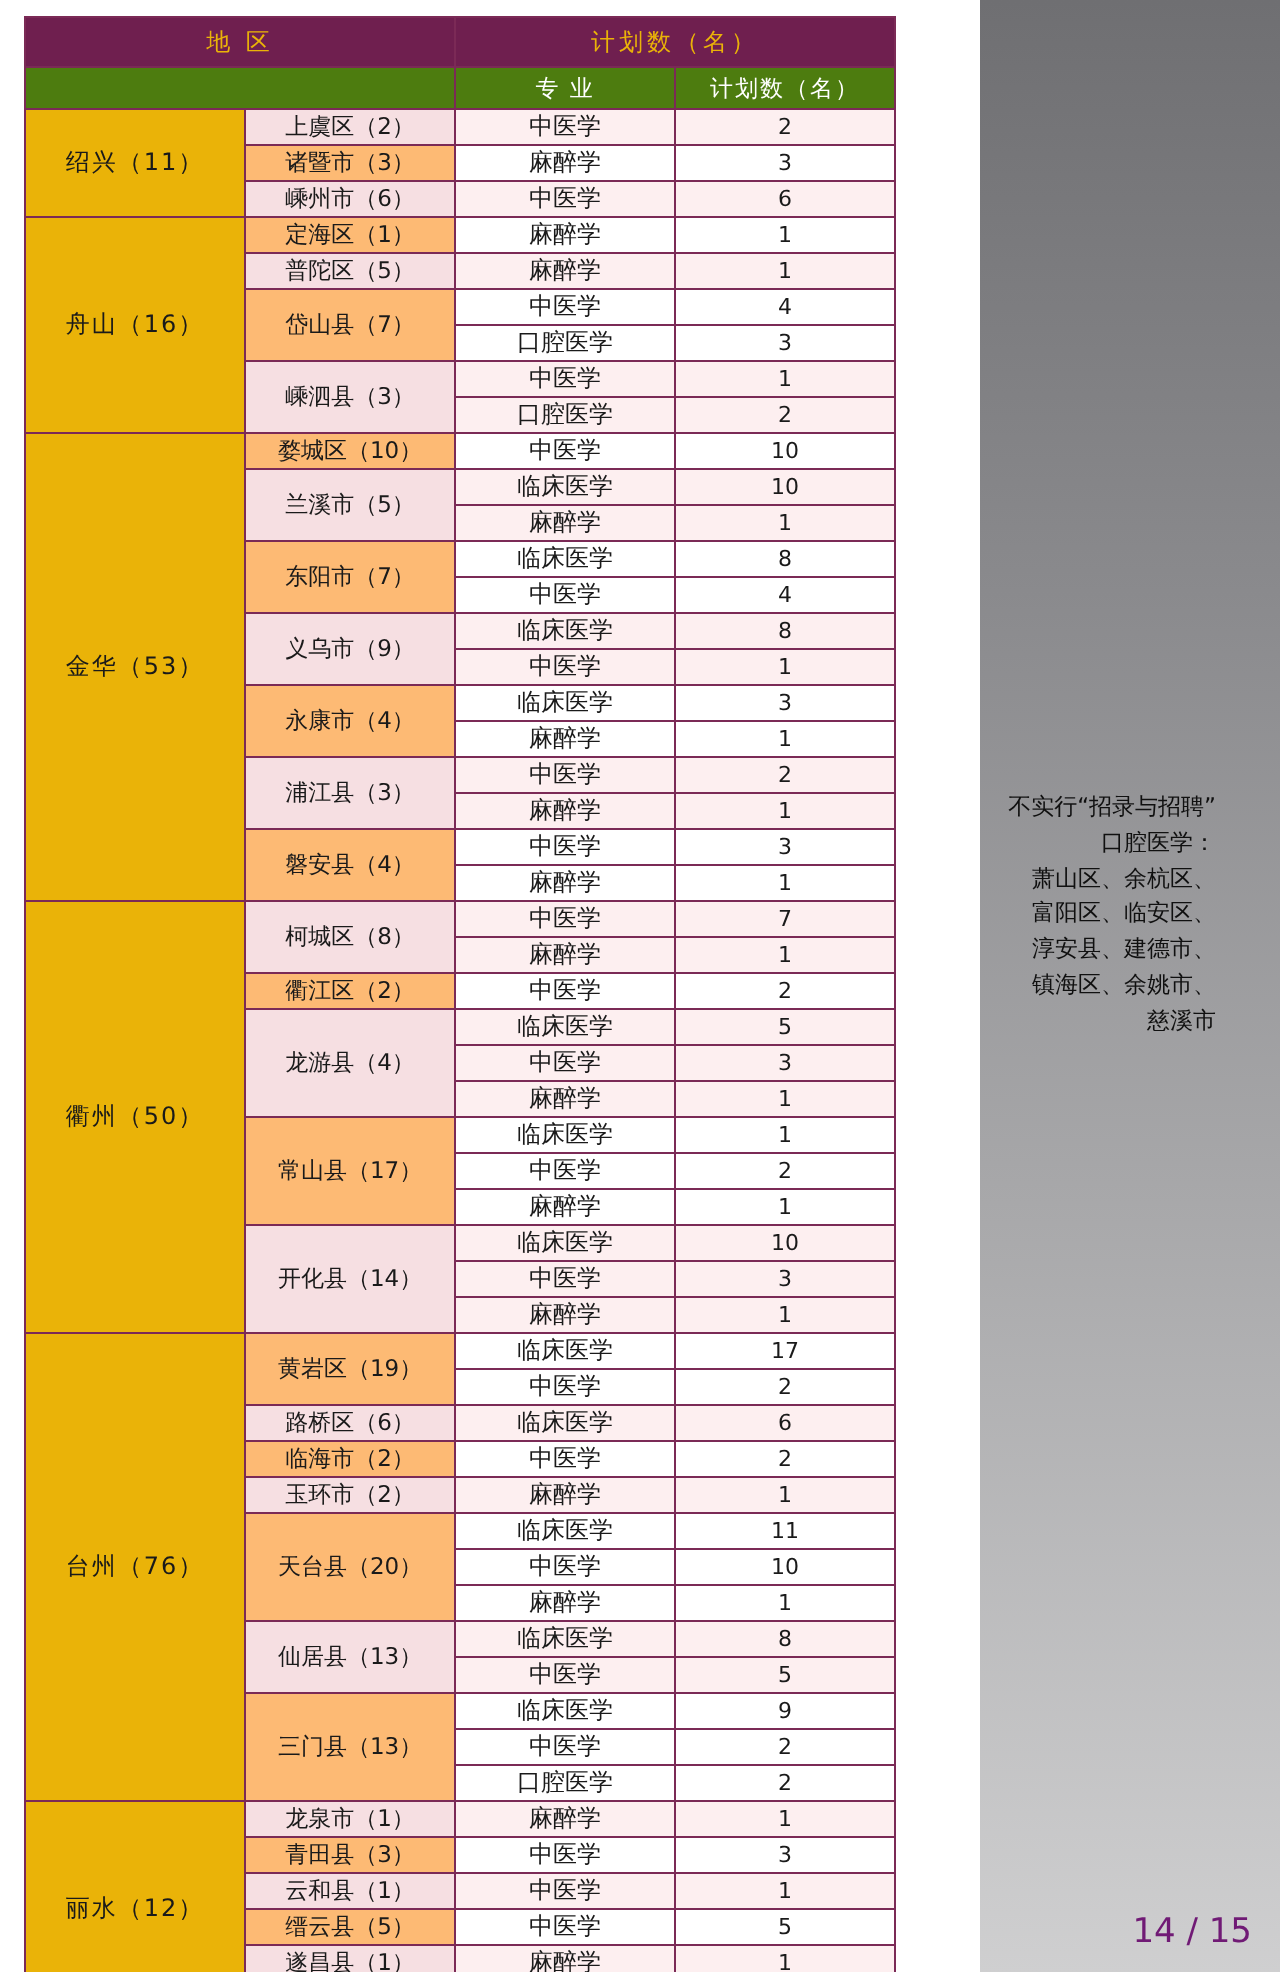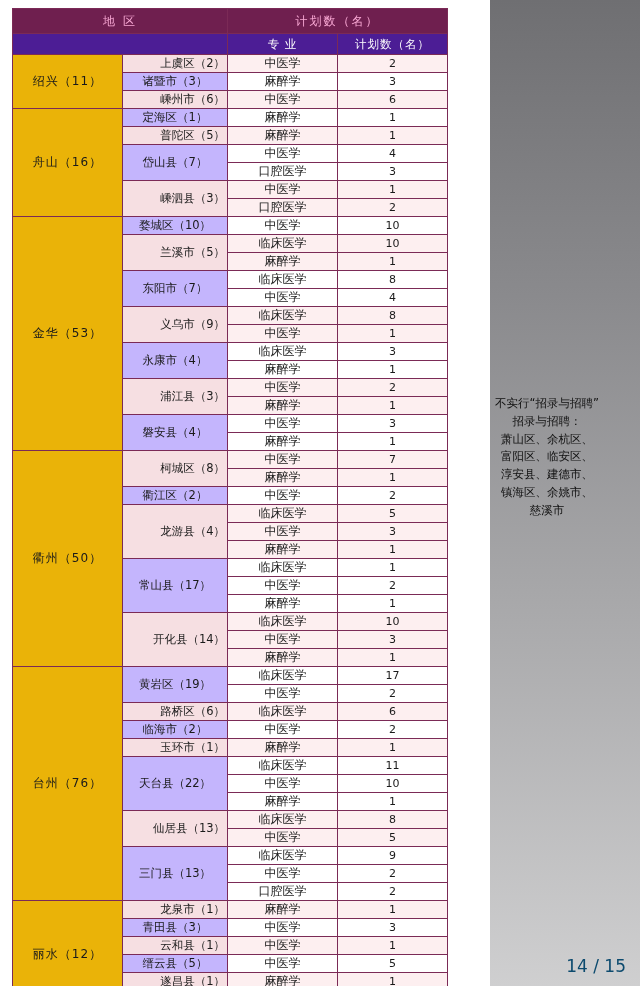--- a/index.html
+++ b/index.html
@@ -31,58 +31,58 @@
   table.main td,table.main th{
     border:1px solid #7b2a56;
     text-align:center;
     vertical-align:middle;
     padding:1px 2px;
     line-height:1.25;
     font-weight:normal;
   }
   .hdr{
     background:#6f1f4f;
-    color:#f9a8d4;
+    color:#eab308;
     font-weight:bold;
     font-size:12px;
     letter-spacing:2px;
     height:22px;
   }
   .hdr2{
-    background:#4c1d95;color:#fff;font-weight:bold;font-size:11.5px;letter-spacing:1px;height:18px;
+    background:#4d7c0f;color:#fff;font-weight:bold;font-size:11.5px;letter-spacing:1px;height:18px;
   }
   .region{
     background:#eab308;
     font-size:12px;
     letter-spacing:1px;
   }
   .county{
     font-size:11.5px;
   }
-  .county.pink{background:#f6dfe2;text-align:right;}
-  .county.white{background:#c4b5fd;}
+  .county.pink{background:#f6dfe2;}
+  .county.white{background:#fdba74;}
   .major{font-size:12px;}
   .major.pink{background:#fdeff0;}
   .major.white{background:#ffffff;}
   .num{font-size:11px;}
   .num.pink{background:#fdeff0;}
   .num.white{background:#ffffff;}
   .note-cell{
     background:rgba(255,255,255,0.0);
     border:none !important;
     vertical-align:top;
     text-align:left;
     padding:0;
   }
   .note-inner{
     font-size:11.5px;
     line-height:1.55;
     color:#101010;
     padding:0 4px;
-    text-align:center;
+    text-align:right;
   }
   .total-row td{
     background:#f3e3e6;
     font-size:12px;
     letter-spacing:2px;
   }
   .footer{
     position:relative;z-index:2;
     padding:8px 12px 0 14px;
     font-size:10.5px;
@@ -90,21 +90,21 @@
     color:#111;
   }
   .footer .red{
     color:#c00000;
     font-weight:bold;
     font-size:11px;
     margin-bottom:4px;
   }
   .pagenum{
     position:absolute;right:14px;bottom:10px;
-    color:#0c4a6e;font-size:17px;z-index:5;
+    color:#701a75;font-size:17px;z-index:5;
     font-family:"DejaVu Sans","Liberation Sans",sans-serif;
   }
   .noteblock{
     position:absolute;
     left:482px;
     top:395px;
     width:130px;
     z-index:3;
     font-size:11.5px;
     line-height:1.6;
@@ -312,26 +312,26 @@
           <td class="county pink" rowspan="1">路桥区（6）</td>
           <td class="major pink">临床医学</td>
           <td class="num pink">6</td>
         </tr>
         <tr>
           <td class="county white" rowspan="1">临海市（2）</td>
           <td class="major white">中医学</td>
           <td class="num white">2</td>
         </tr>
         <tr>
-          <td class="county pink" rowspan="1">玉环市（1）</td>
-          <td class="major pink">麻醉学</td>
-          <td class="num pink">1</td>
-        </tr>
-        <tr>
-          <td class="county white" rowspan="3">天台县（22）</td>
+          <td class="county pink" rowspan="1">玉环市（2）</td>
+          <td class="major pink">麻醉学</td>
+          <td class="num pink">1</td>
+        </tr>
+        <tr>
+          <td class="county white" rowspan="3">天台县（20）</td>
           <td class="major white">临床医学</td>
           <td class="num white">11</td>
         </tr>
         <tr>
           <td class="major white">中医学</td>
           <td class="num white">10</td>
         </tr>
         <tr>
           <td class="major white">麻醉学</td>
           <td class="num white">1</td>
@@ -393,21 +393,21 @@
           <td colspan="3">合    计</td>
           <td>511</td>
         </tr>
       </tbody>
   </table>
 </div>
 
 <div class="noteblock">
   <div class="note-inner" id="sidenote">
       <div>不实行“招录与招聘”</div>
-      <div>招录与招聘：</div>
+      <div>口腔医学：</div>
       <div>萧山区、余杭区、</div>
       <div>富阳区、临安区、</div>
       <div>淳安县、建德市、</div>
       <div>镇海区、余姚市、</div>
       <div>慈溪市</div>
     </div>
 </div>
 
 <div class="footer">
   <div class="red">注：各专业招生计划数及录取批次最终以各省教育考试院公布为准！</div>

